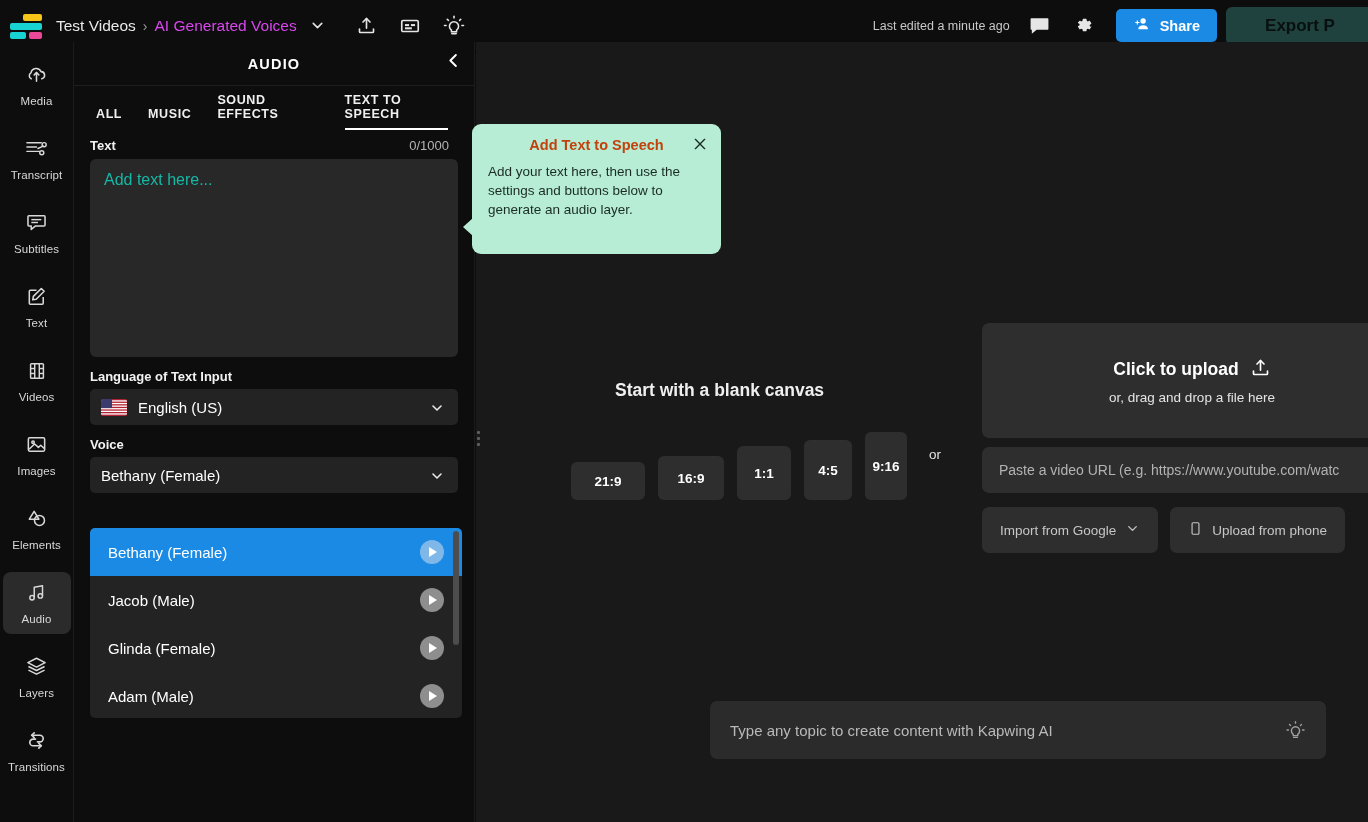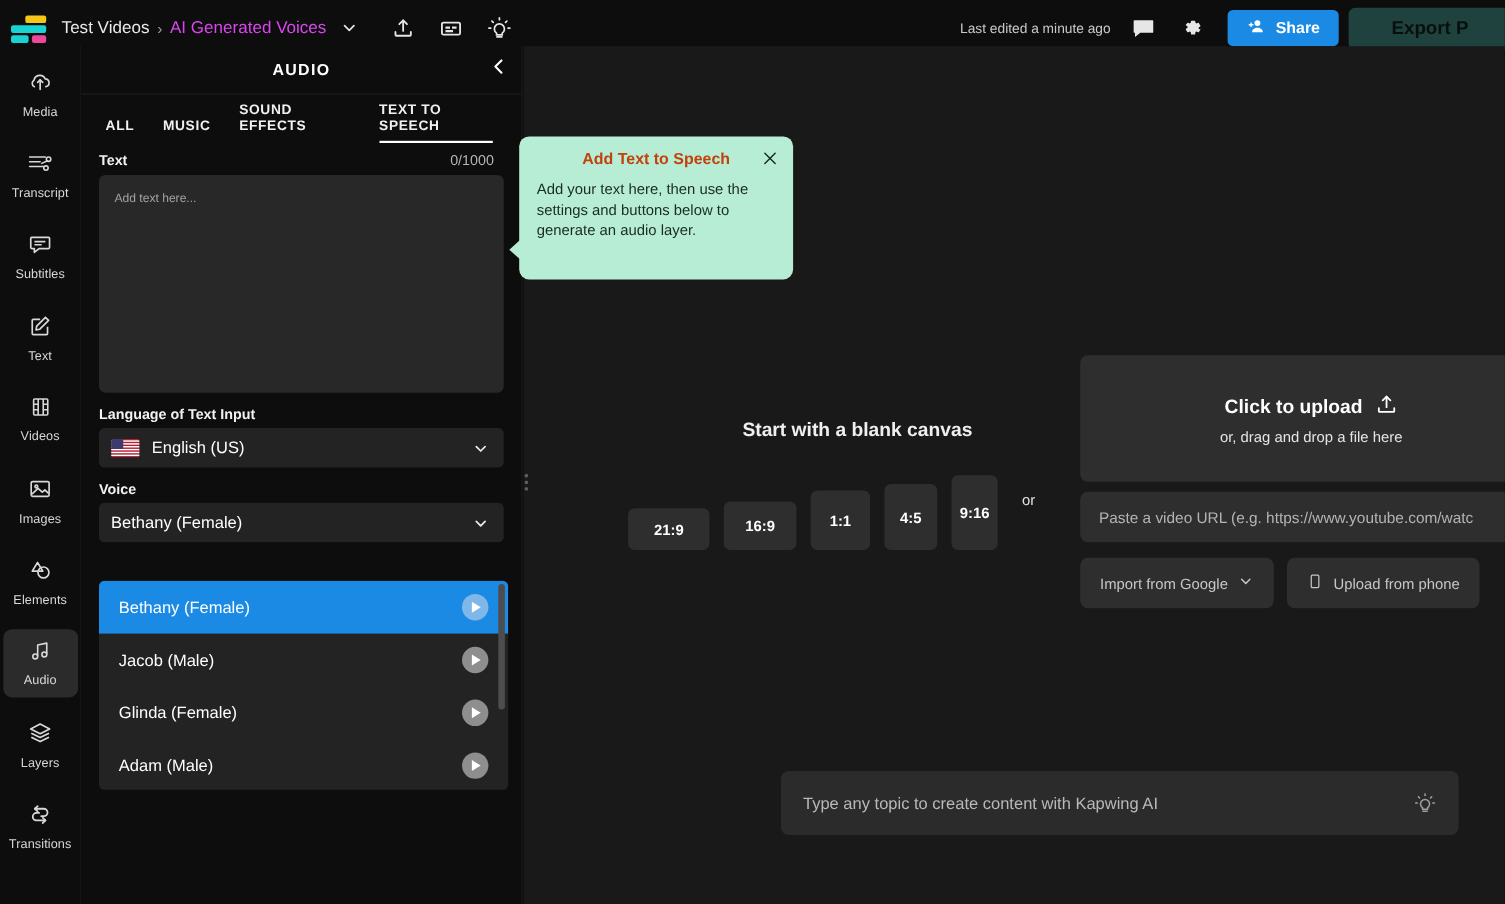--- a/index.html
+++ b/index.html
@@ -87,21 +87,21 @@
   .tab.active { border-bottom: 2px solid #fff; }
 
   .field-row { display: flex; align-items: baseline; justify-content: space-between; padding: 8px 25px 6px 16px; }
   .field-label { color: #f2f2f2; font-size: 13px; font-weight: bold; }
   .field-count { color: #b4b4b4; font-size: 13px; }
 
   .textarea-box {
     margin: 0 16px; height: 198px; background: #282828; border-radius: 6px;
     padding: 12px 14px; cursor: text;
   }
-  .textarea-ph { color: #a3a3a3; font-size: 11px; }
+  .textarea-ph { color: #14b8a6; font-size: 16px; }
 
   .sub-label { color: #f2f2f2; font-size: 13px; font-weight: bold; padding: 12px 0 5px 16px; }
   .select-box {
     margin: 0 16px; height: 36px; background: #232323; border-radius: 5px;
     display: flex; align-items: center; padding: 0 11px; cursor: pointer;
     position: relative;
   }
   .flag { width: 26px; height: 17px; border-radius: 2px; margin-right: 11px; flex: none; overflow: hidden; position: relative; }
   .select-val { color: #fff; font-size: 15px; }
   .select-chev { position: absolute; right: 13px; top: 11px; color: #e8e8e8; }
@@ -148,22 +148,22 @@
     border-right: 10px solid #b7edd4;
   }
   .tt-title { color: #c2410c; font-size: 14.5px; font-weight: bold; text-align: center; }
   .tt-close { position: absolute; right: 13px; top: 12px; cursor: pointer; color: #1b2b24; }
   .tt-body { color: #1a2b24; font-size: 13.5px; line-height: 19px; margin-top: 9px; width: 205px; }
 
   
   .canvas { position: absolute; top: 42px; left: 476px; width: 892px; height: 780px; background: #191919; }
 
   .blank-title {
-    position: absolute; left: 168px; top: 338px; width: 240px;
-    text-align: right; color: #efefef; font-size: 17.5px; font-weight: bold;
+    position: absolute; left: 139px; top: 338px; width: 240px;
+    text-align: left; color: #efefef; font-size: 17.5px; font-weight: bold;
   }
   .ratio-row { position: absolute; left: 95px; top: 390px; display: flex; align-items: flex-end; gap: 13px; }
   .ratio-btn {
     background: #2e2e2e; border: none; color: #fff; border-radius: 6px;
     font-family: inherit; font-size: 13.5px; font-weight: bold; cursor: pointer;
     display: flex; align-items: center; justify-content: center;
   }
   .ratio-or { color: #e2e2e2; font-size: 13.5px; margin-left: 9px; margin-bottom: 38px; }
 
   .upload-box {

